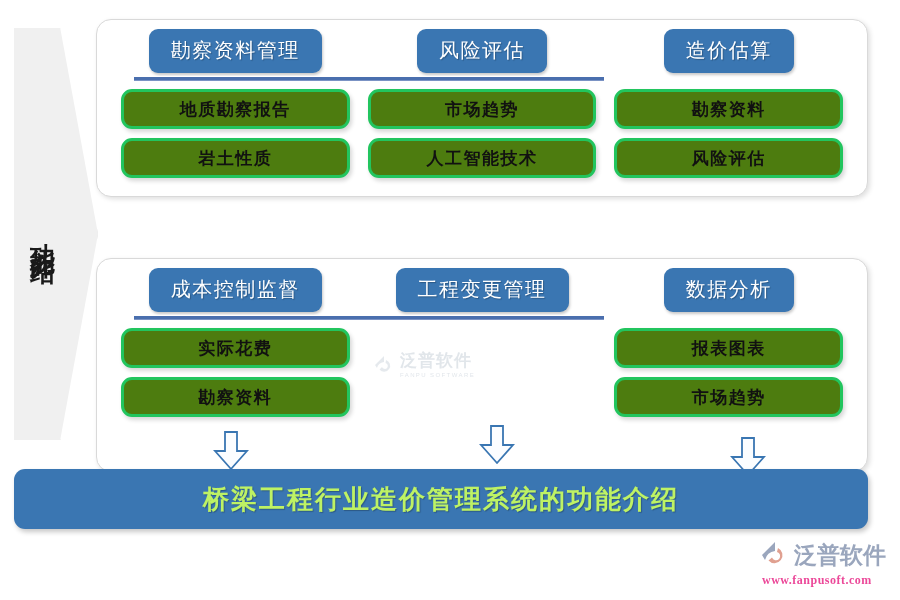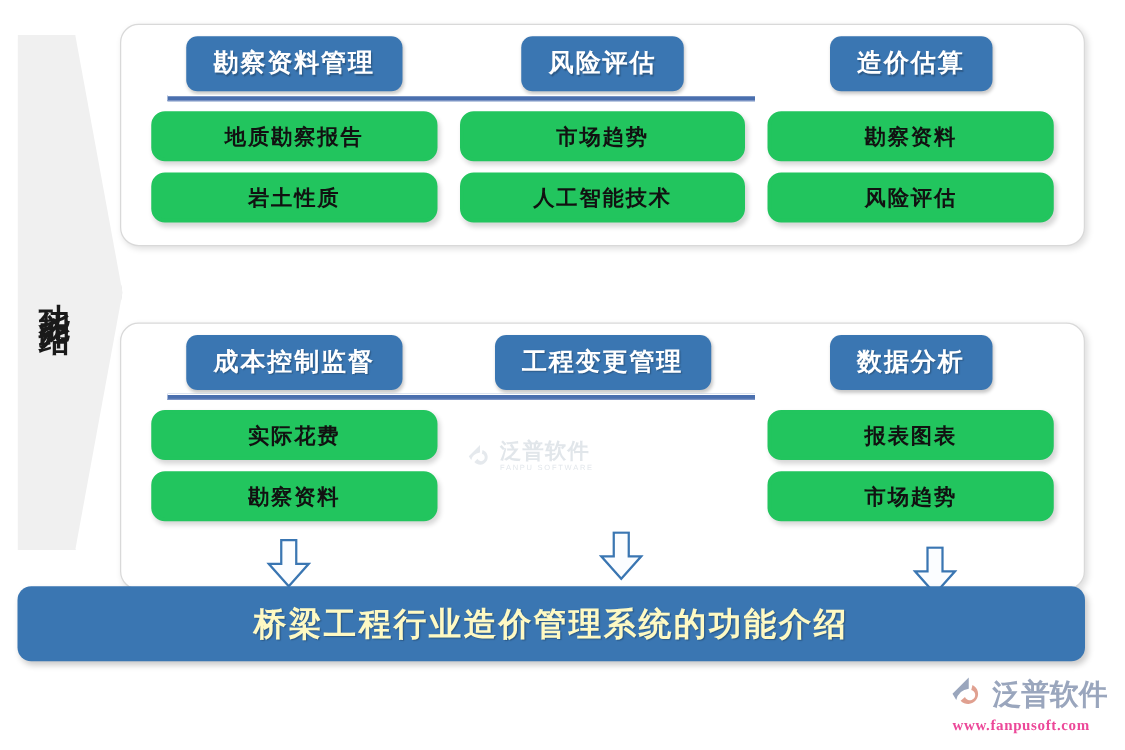--- a/index.html
+++ b/index.html
@@ -77,38 +77,38 @@
     flex-direction: column;
     align-items: center;
     min-width: 0;
   }
 
   .col-header {
     background: #3a76b2;
     color: #ffffff;
     border-radius: 9px;
     font-size: 20px;
-    font-weight: 700;
+    font-weight: 400;
     letter-spacing: 1.5px;
     padding: 8px 22px 9px 22px;
     text-align: center;
     white-space: nowrap;
     box-shadow: 1px 2px 3px rgba(0,0,0,0.22);
     text-shadow: 1px 1px 1px rgba(0,0,0,0.25);
   }
 
   .col-items {
     width: 100%;
     margin-top: 16px;
     display: flex;
     flex-direction: column;
     gap: 9px;
   }
   .item-box {
-    background: #22c55e;
+    background: #4d7c0f;
     border: 3px solid #22c55e;
     border-radius: 11px;
     height: 40px;
     display: flex;
     align-items: center;
     justify-content: center;
     font-size: 17px;
     font-weight: 700;
     color: #111111;
     letter-spacing: 1.5px;
@@ -147,21 +147,21 @@
     height: 60px;
     background: #3a76b2;
     border-radius: 11px;
     display: flex;
     align-items: center;
     justify-content: center;
     box-shadow: 2px 3px 5px rgba(0,0,0,0.22);
     box-sizing: border-box;
   }
   .bottom-banner-text {
-    color: #fef9c3;
+    color: #bef264;
     font-size: 26px;
     font-weight: 700;
     letter-spacing: 2px;
     text-shadow: 1px 1px 1px rgba(0,0,0,0.25);
   }
 
   
   .watermark {
     position: absolute;
     left: 373px;

